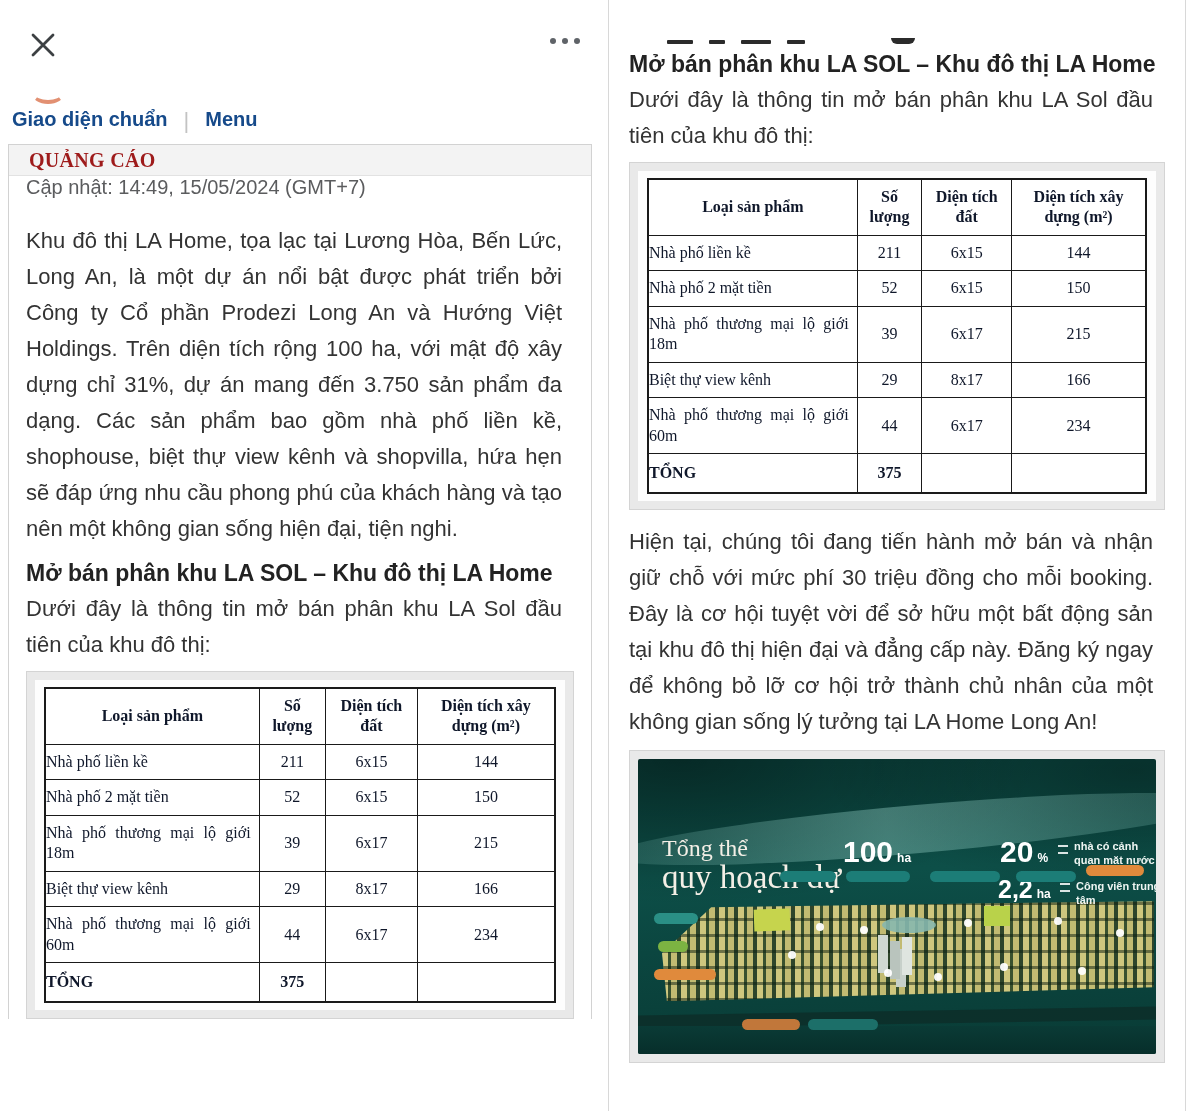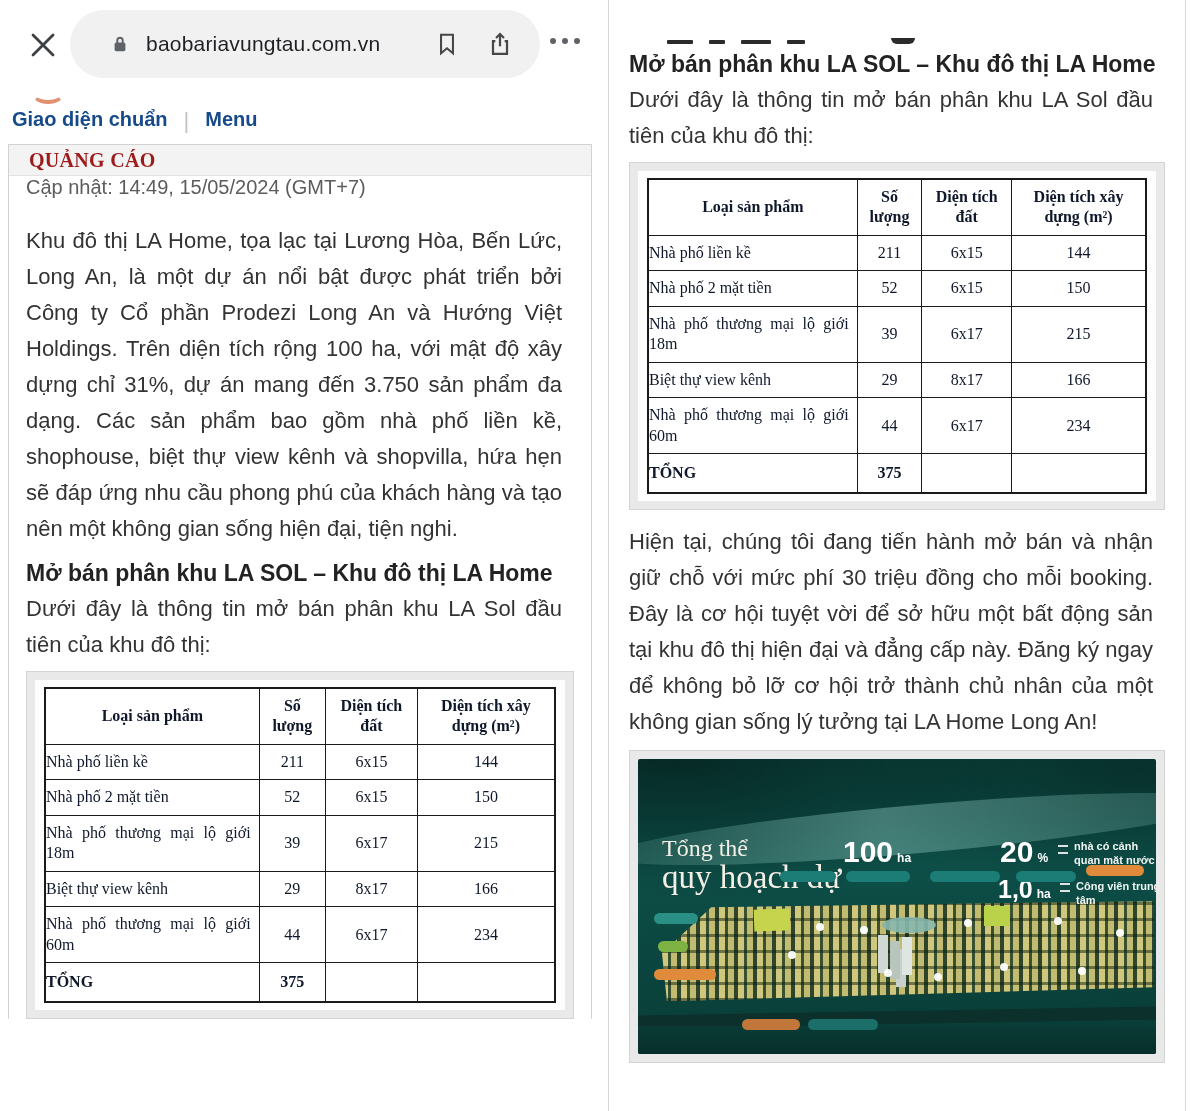--- a/index.html
+++ b/index.html
@@ -108,41 +108,20 @@
 <body>
 
 <div class="col-left">
 
   <div class="browser-bar">
     <span class="close-btn">
       <svg width="34" height="34" viewBox="0 0 34 34">
           <path d="M7 7 L27 27 M27 7 L7 27" stroke="#3c4043" stroke-width="2.8" stroke-linecap="round" fill="none"></path>
         </svg>
     </span>
-    <div class="omnibox">
-      <span class="lock">
-        <svg width="24" height="24" viewBox="0 0 24 24">
-            <path d="M9.3 11V8.4a2.7 2.7 0 0 1 5.4 0V11" stroke="#5f6368" stroke-width="2" fill="none"></path>
-            <rect x="6.6" y="10.6" width="10.8" height="8.6" rx="1.6" fill="#5f6368"></rect>
-          </svg>
-      </span>
-      <span class="url-text">baobariavungtau.com.vn</span>
-      <span class="ob-icon">
-        <svg width="26" height="26" viewBox="0 0 24 24">
-            <path d="M6.5 3.5h11v17l-5.5-4.6-5.5 4.6z" fill="none" stroke="#454749" stroke-width="1.9"></path>
-          </svg>
-      </span>
-      <span class="ob-icon">
-        <svg width="28" height="28" viewBox="0 0 24 24" fill="none" stroke="#454749" stroke-width="1.9">
-            <path d="M8 9.5H6v11h12v-11h-2"></path>
-            <path d="M12 14V3.5"></path>
-            <path d="M8.6 6.8 12 3.4l3.4 3.4"></path>
-          </svg>
-      </span>
-    </div>
     <span class="more-btn">
         <i></i>
         <i></i>
         <i></i>
       </span>
     <span class="logo-arc"></span>
   </div>
 
   <div class="site-nav">
     <a>Giao diện chuẩn</a>
@@ -308,21 +287,21 @@
         <span class="v">100</span><span class="u">ha</span>
       </div>
 
       <div class="stat" style="left:362px;top:76px;">
         <span class="v">20</span><span class="u">%</span>
       </div>
       <span class="tick" style="left:420px;top:86px;"></span>
       <div class="plan-caption" style="left:436px;top:80px;">nhà có cảnh quan mặt nước</div>
 
       <div class="stat small" style="left:360px;top:116px;">
-        <span class="v">1,0</span><span class="u">ha</span>
+        <span class="v">2,2</span><span class="u">ha</span>
       </div>
       <span class="tick" style="left:422px;top:124px;"></span>
       <div class="plan-caption" style="left:438px;top:120px;">Công viên trung tâm</div>
 
       <span class="pi-pill" style="left:448px;top:106px;width:58px;background:#e08a3c;"></span>
       <span class="pi-pill" style="left:142px;top:112px;width:56px;background:#1c7d77;"></span>
       <span class="pi-pill" style="left:208px;top:112px;width:64px;background:#1c7d77;"></span>
       <span class="pi-pill" style="left:292px;top:112px;width:70px;background:#1c7d77;"></span>
       <span class="pi-pill" style="left:378px;top:112px;width:60px;background:#1c7d77;"></span>
       <span class="pi-pill" style="left:16px;top:154px;width:44px;background:#2a8f85;"></span>

